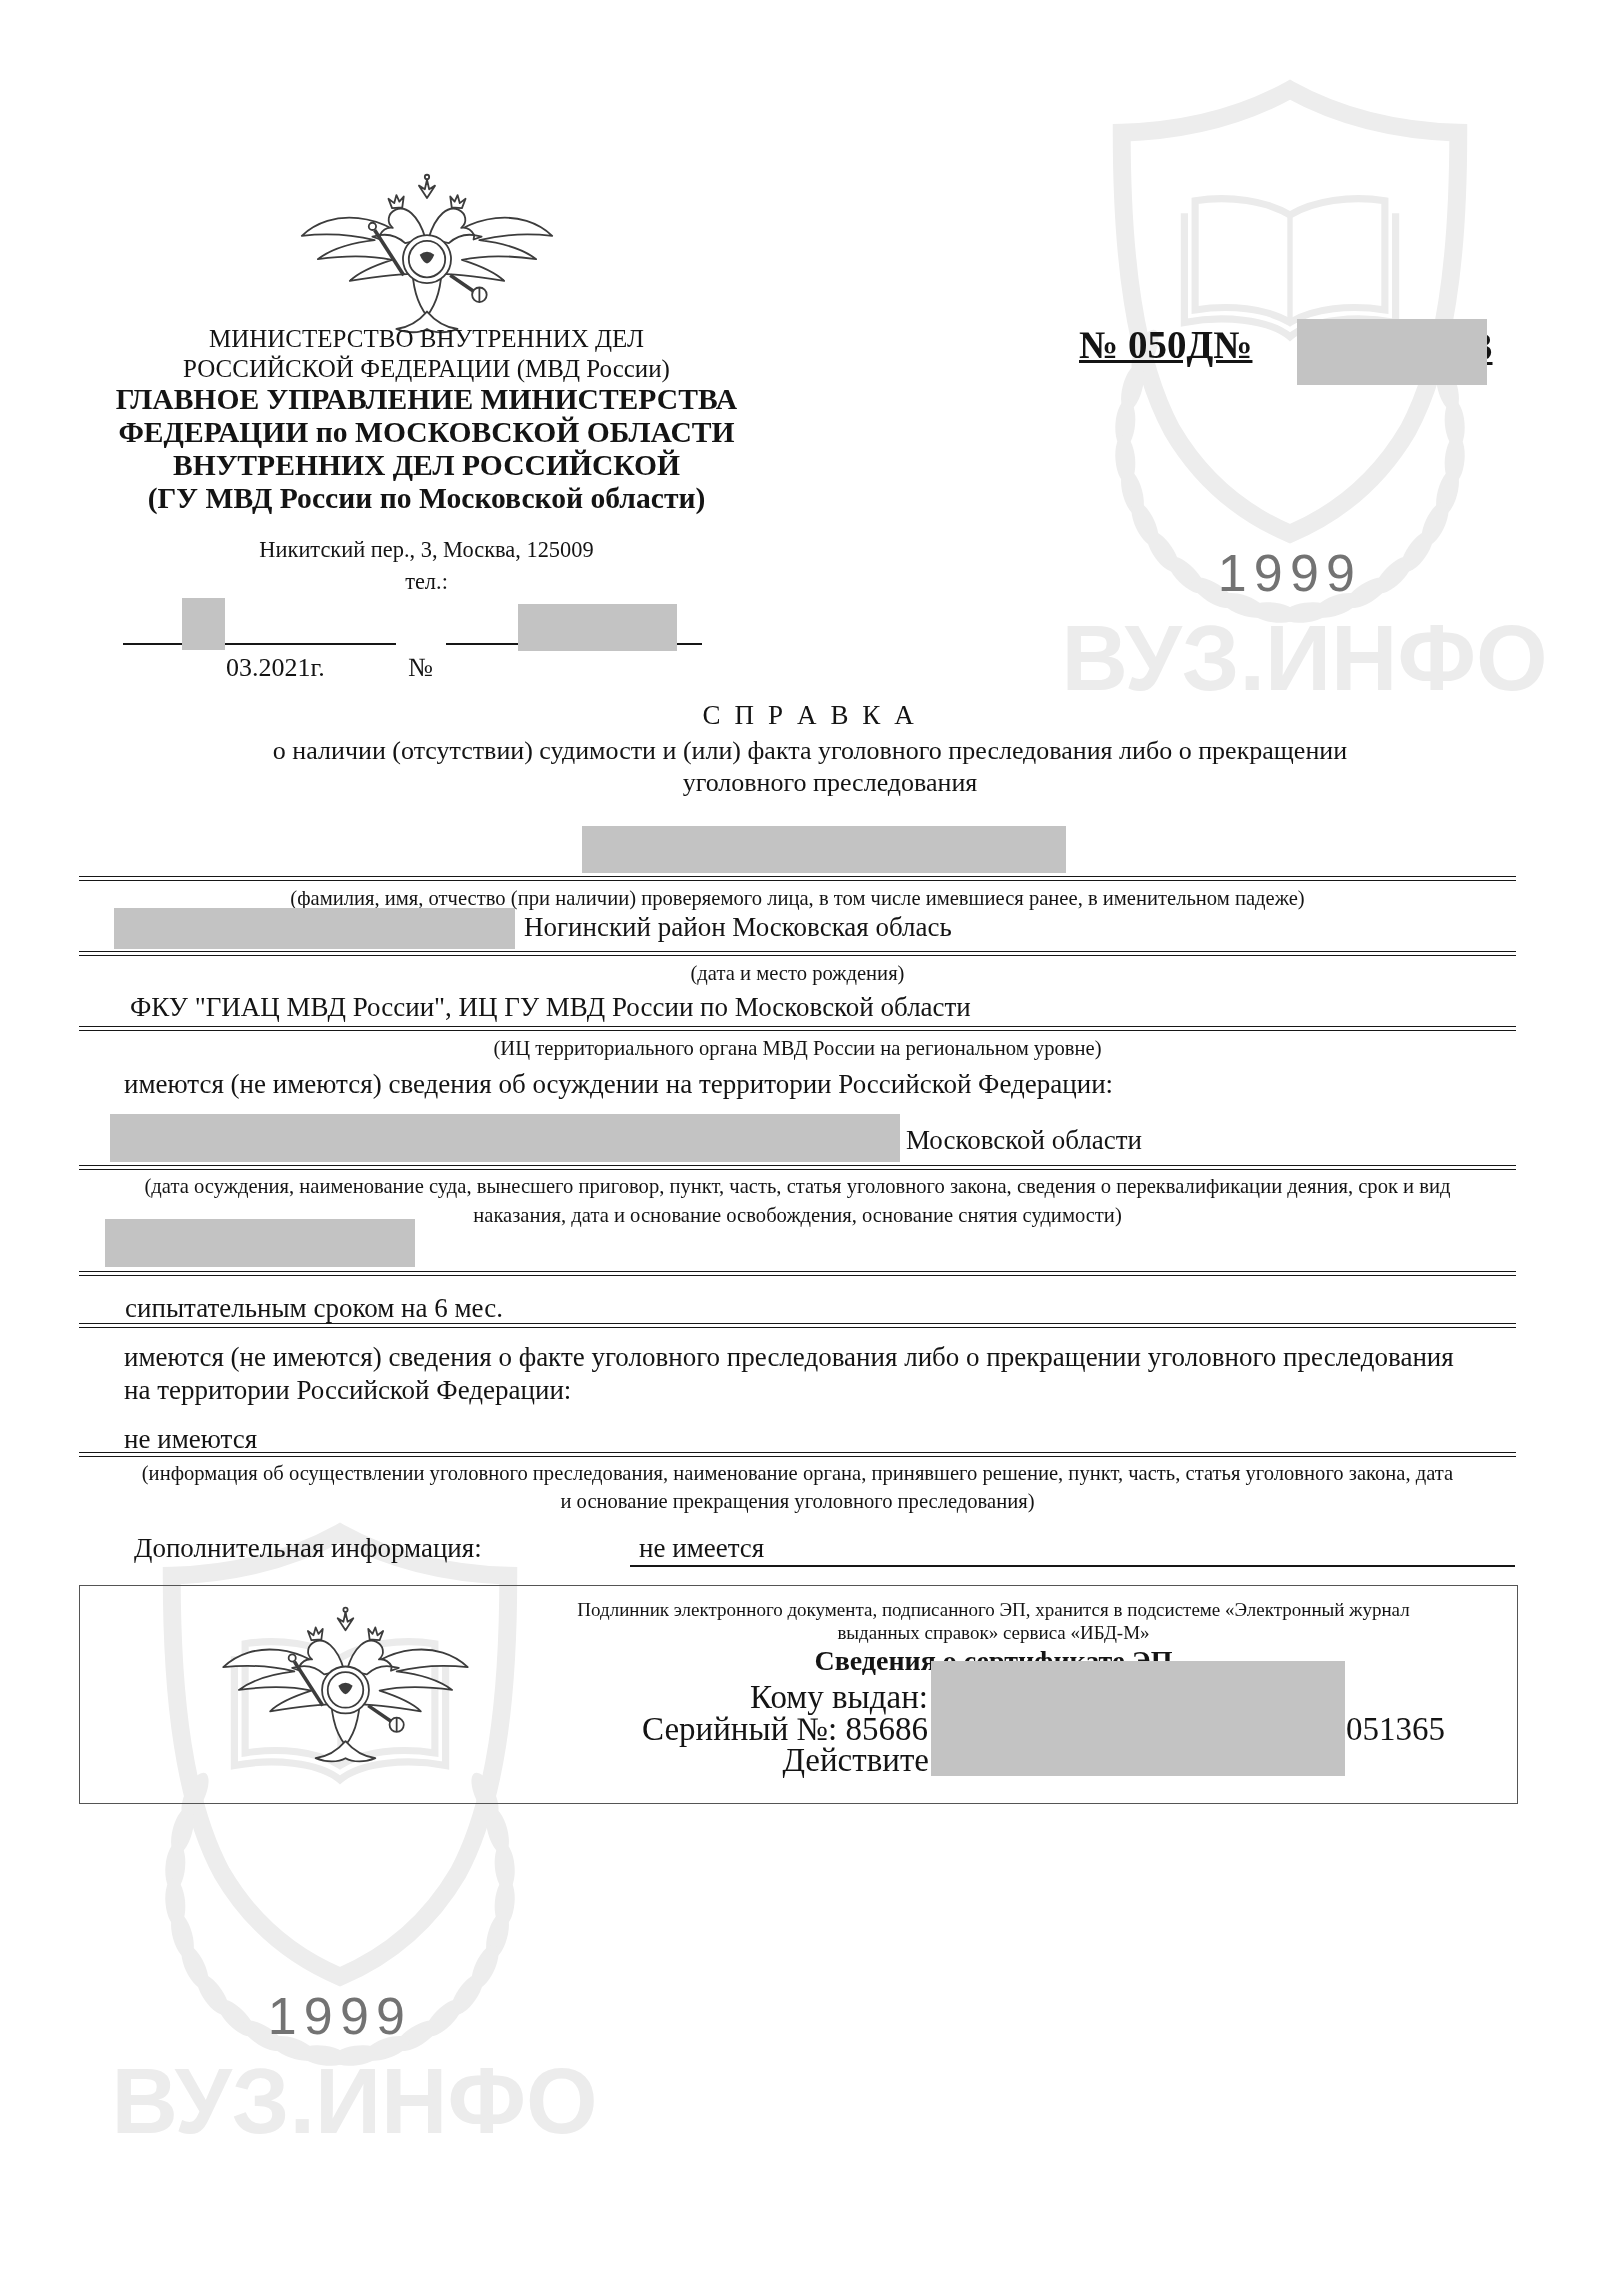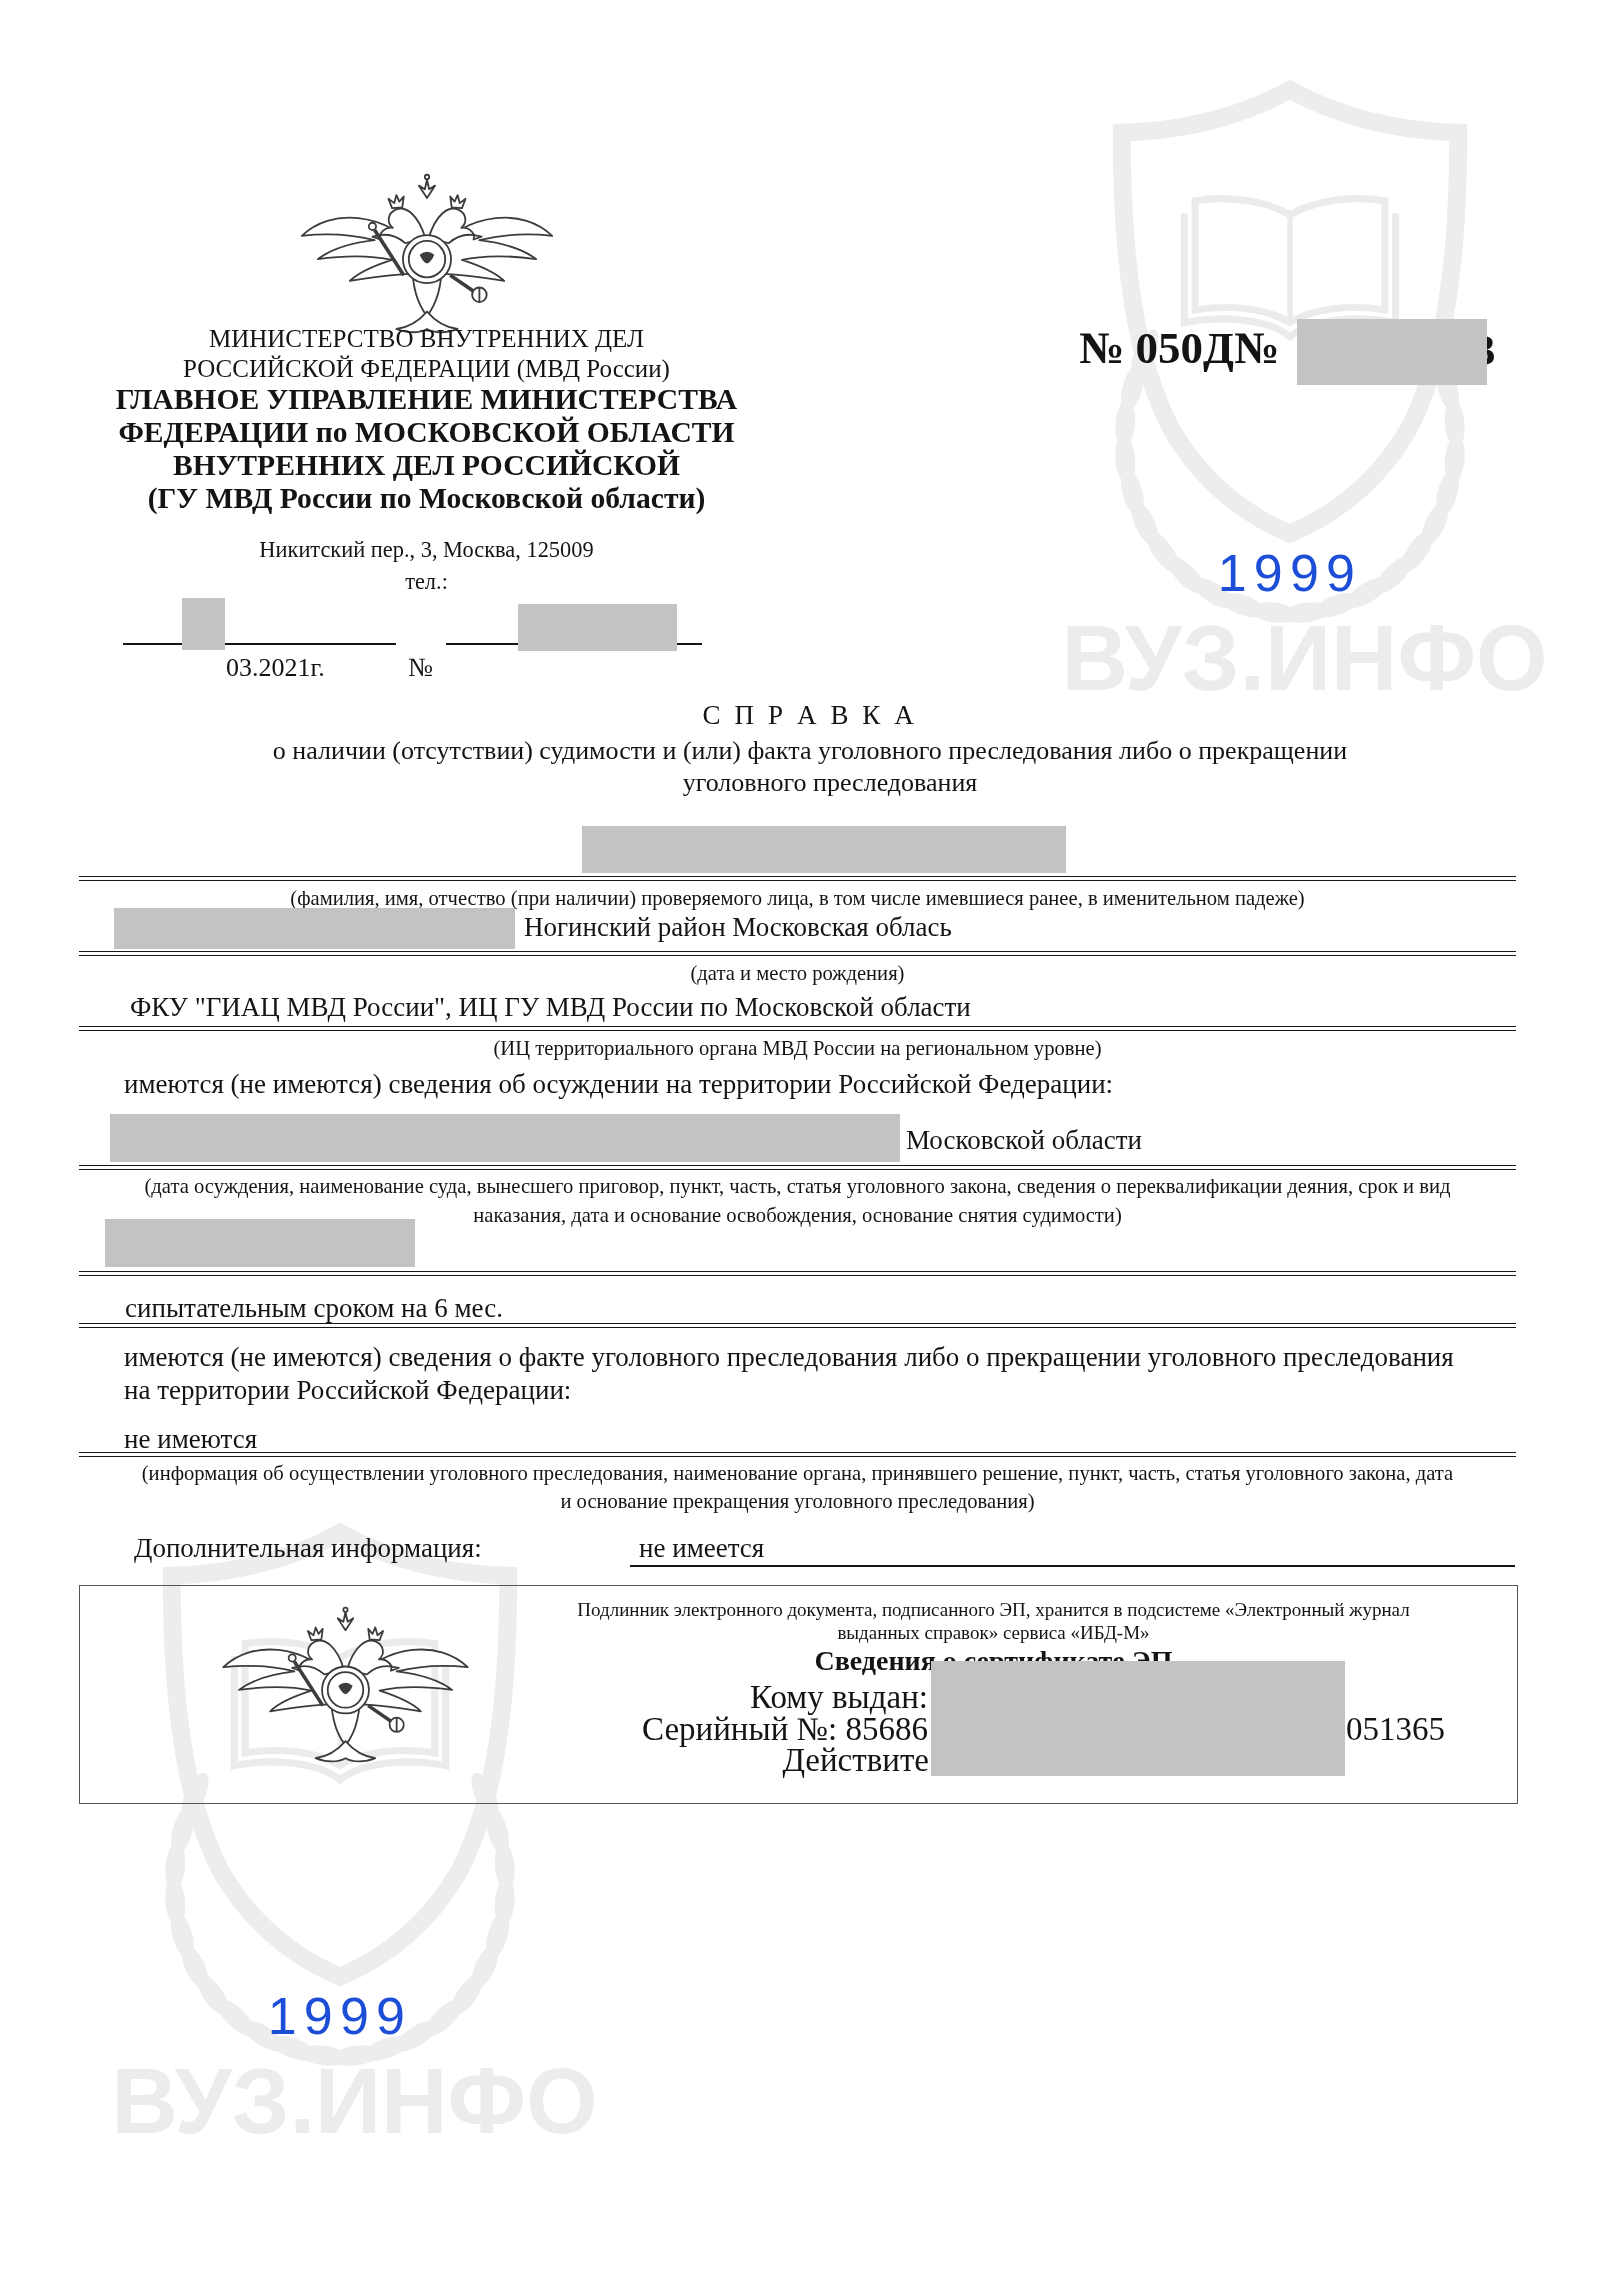--- a/index.html
+++ b/index.html
@@ -3,30 +3,30 @@
 <meta charset="utf-8">
 <style>
   html,body{margin:0;padding:0;background:#ffffff;}
   .page{position:relative;width:1620px;height:2293px;background:#ffffff;overflow:hidden;
         font-family:"Liberation Serif", serif;color:#141414;}
   .abs{position:absolute;}
   .z1{z-index:1;}
   
   .watermark{position:absolute;z-index:0;}
   .wm-year{position:absolute;width:430px;text-align:center;
-           font-family:"Liberation Sans", sans-serif;font-size:52px;letter-spacing:7.2px;color:#1d4ed8;}
+           font-family:"Liberation Sans", sans-serif;font-size:52px;letter-spacing:7.2px;color:#737373;}
   .wm-brand{position:absolute;width:457px;text-align:center;
             font-family:"Liberation Sans", sans-serif;font-weight:bold;font-size:92px;color:#ececec;white-space:nowrap;}
   
   .org-col{left:81px;top:324px;width:691px;text-align:center;line-height:29.6px;font-size:25px;}
   .org-bold{font-weight:bold;font-size:29.6px;line-height:33px;}
   .addr{left:81px;top:537px;width:691px;text-align:center;font-size:22.4px;}
   .phone{left:81px;top:569px;width:691px;text-align:center;font-size:22.4px;}
   .date-val{font-size:26px;margin-top:48px;}
-  .docnum{font-weight:bold;font-size:45px;white-space:nowrap;}
+  .docnum{font-weight:bold;font-size:39px;white-space:nowrap;text-decoration:underline;}
   
   .redact{position:absolute;background:#c3c3c3;z-index:3;}
   
   .rule{position:absolute;height:2.7px;border-top:1.8px solid #161616;border-bottom:0.9px solid #161616;z-index:1;}
   .thinline{position:absolute;height:1.8px;background:#161616;z-index:1;}
   
   .t30{font-size:27px;white-space:nowrap;z-index:1;}
   .cap{position:absolute;left:79px;width:1437px;text-align:center;font-size:20.6px;white-space:nowrap;z-index:1;}
   .title{left:0;top:700px;width:1620px;text-align:center;font-size:27px;letter-spacing:3.6px;font-weight:normal;}
   .sub{width:1620px;left:0;text-align:center;font-size:26px;}

